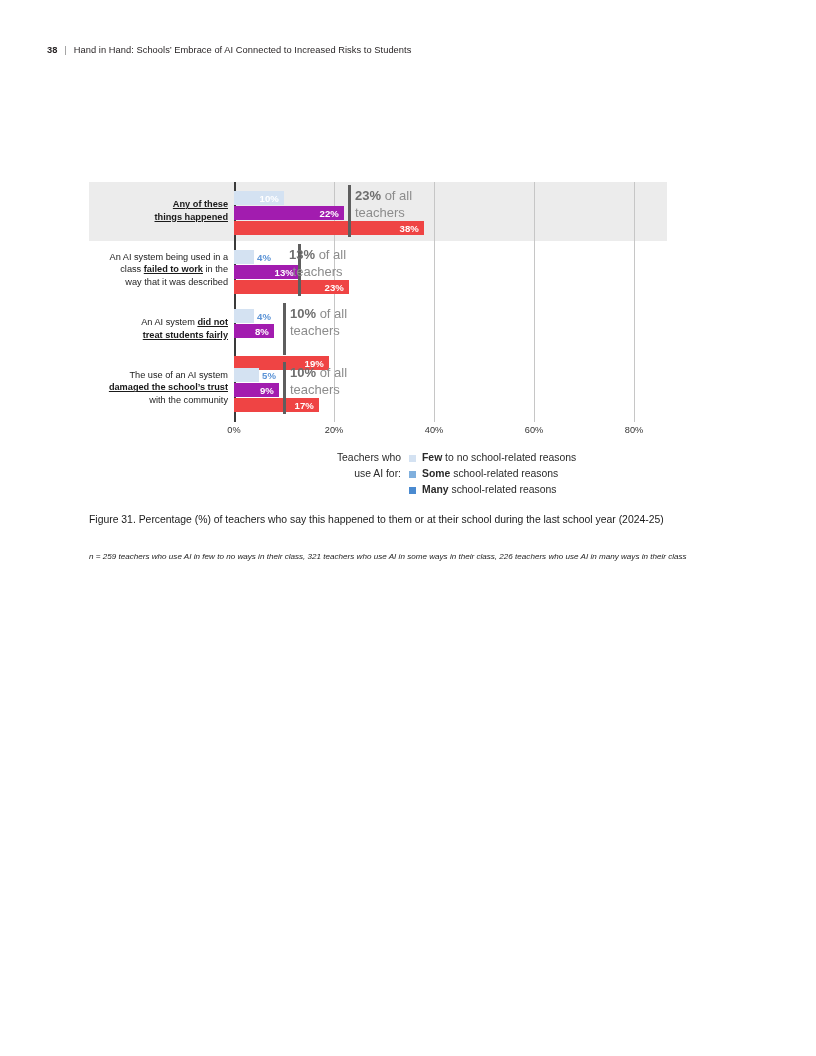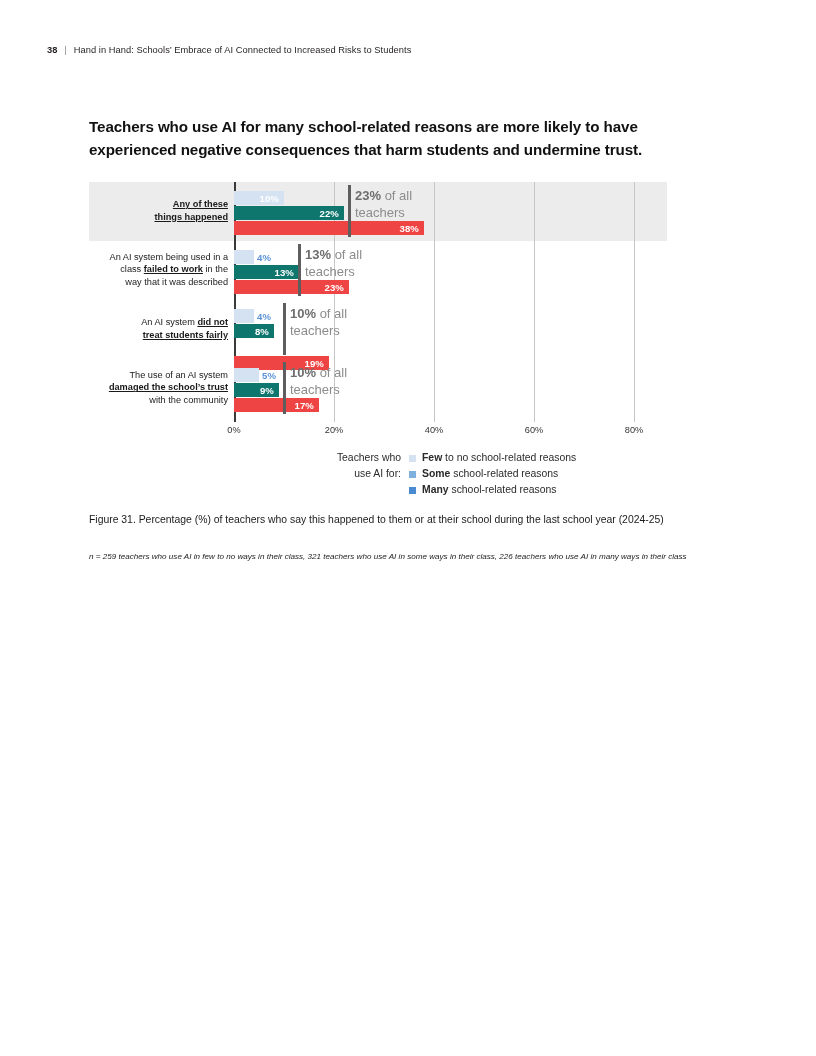--- a/index.html
+++ b/index.html
@@ -57,21 +57,21 @@
     box-sizing:border-box;
   }
   .bar .val{
     font-size:9.6px;font-weight:bold;color:#ffffff;
     padding-right:5px;white-space:nowrap;letter-spacing:.1px;
   }
   .bar.outside .val{
     color:#5b93d6;position:absolute;left:100%;padding-left:3px;padding-right:0;
   }
   .c-few{background:#d4e2f2;}
-  .c-some{background:#0f766e;}
+  .c-some{background:#a21caf;}
   .c-many{background:#ef4444;}
 
   .refmark{
     position:absolute;width:3px;background:#5e5e5e;
   }
   .reflabel{
     position:absolute;font-size:13px;line-height:1.33;color:#8c8c8c;
     white-space:nowrap;
   }
   .reflabel b{color:#6e6e6e;font-weight:bold;}
@@ -111,21 +111,20 @@
 <body>
 
 <div class="page">
 
   <div class="running-header">
     <span class="pagenum">38</span>
     <span class="sep">|</span>
     <span class="htext">Hand in Hand: Schools’ Embrace of AI Connected to Increased Risks to Students</span>
   </div>
 
-  <div class="headline">Teachers who use AI for many school-related reasons are more likely to have experienced negative consequences that harm students and undermine trust.</div>
 
   <div class="chart">
     <div class="band"></div>
     <div class="ylabels">
         <div class="ylab" style="top: 16.2px;">
           <div><b>Any of these</b></div>
           <div><b>things happened</b></div>
         </div>
         <div class="ylab" style="top: 69.05px;">
           <div><span>An AI system being used in a</span></div>
@@ -166,21 +165,21 @@
             <span class="val">4%</span>
           </div>
           <div class="bar c-some" style="width: 65px; top: 24px; left: 0px;">
             <span class="val">13%</span>
           </div>
           <div class="bar c-many" style="width: 115px; top: 39px; left: 0px;">
             <span class="val">23%</span>
           </div>
         </div>
         <div class="refmark" style="left: 64px; top: 62px; height: 52px;"></div>
-        <div class="reflabel" style="left: 71px; top: 64px;"><b>13%</b> of all<br>teachers</div>
+        <div class="reflabel" style="left: 55px; top: 64px; text-align: center;"><b>13%</b> of all<br>teachers</div>
         <div class="grouprow" style="top: 118px;">
           <div class="bar c-few outside" style="width: 20px; top: 9px; left: 0px;">
             <span class="val">4%</span>
           </div>
           <div class="bar c-some" style="width: 40px; top: 24px; left: 0px;">
             <span class="val">8%</span>
           </div>
           <div class="bar c-many" style="width: 95px; top: 39px; left: 0px; margin-top: 17px;">
             <span class="val">19%</span>
           </div>

